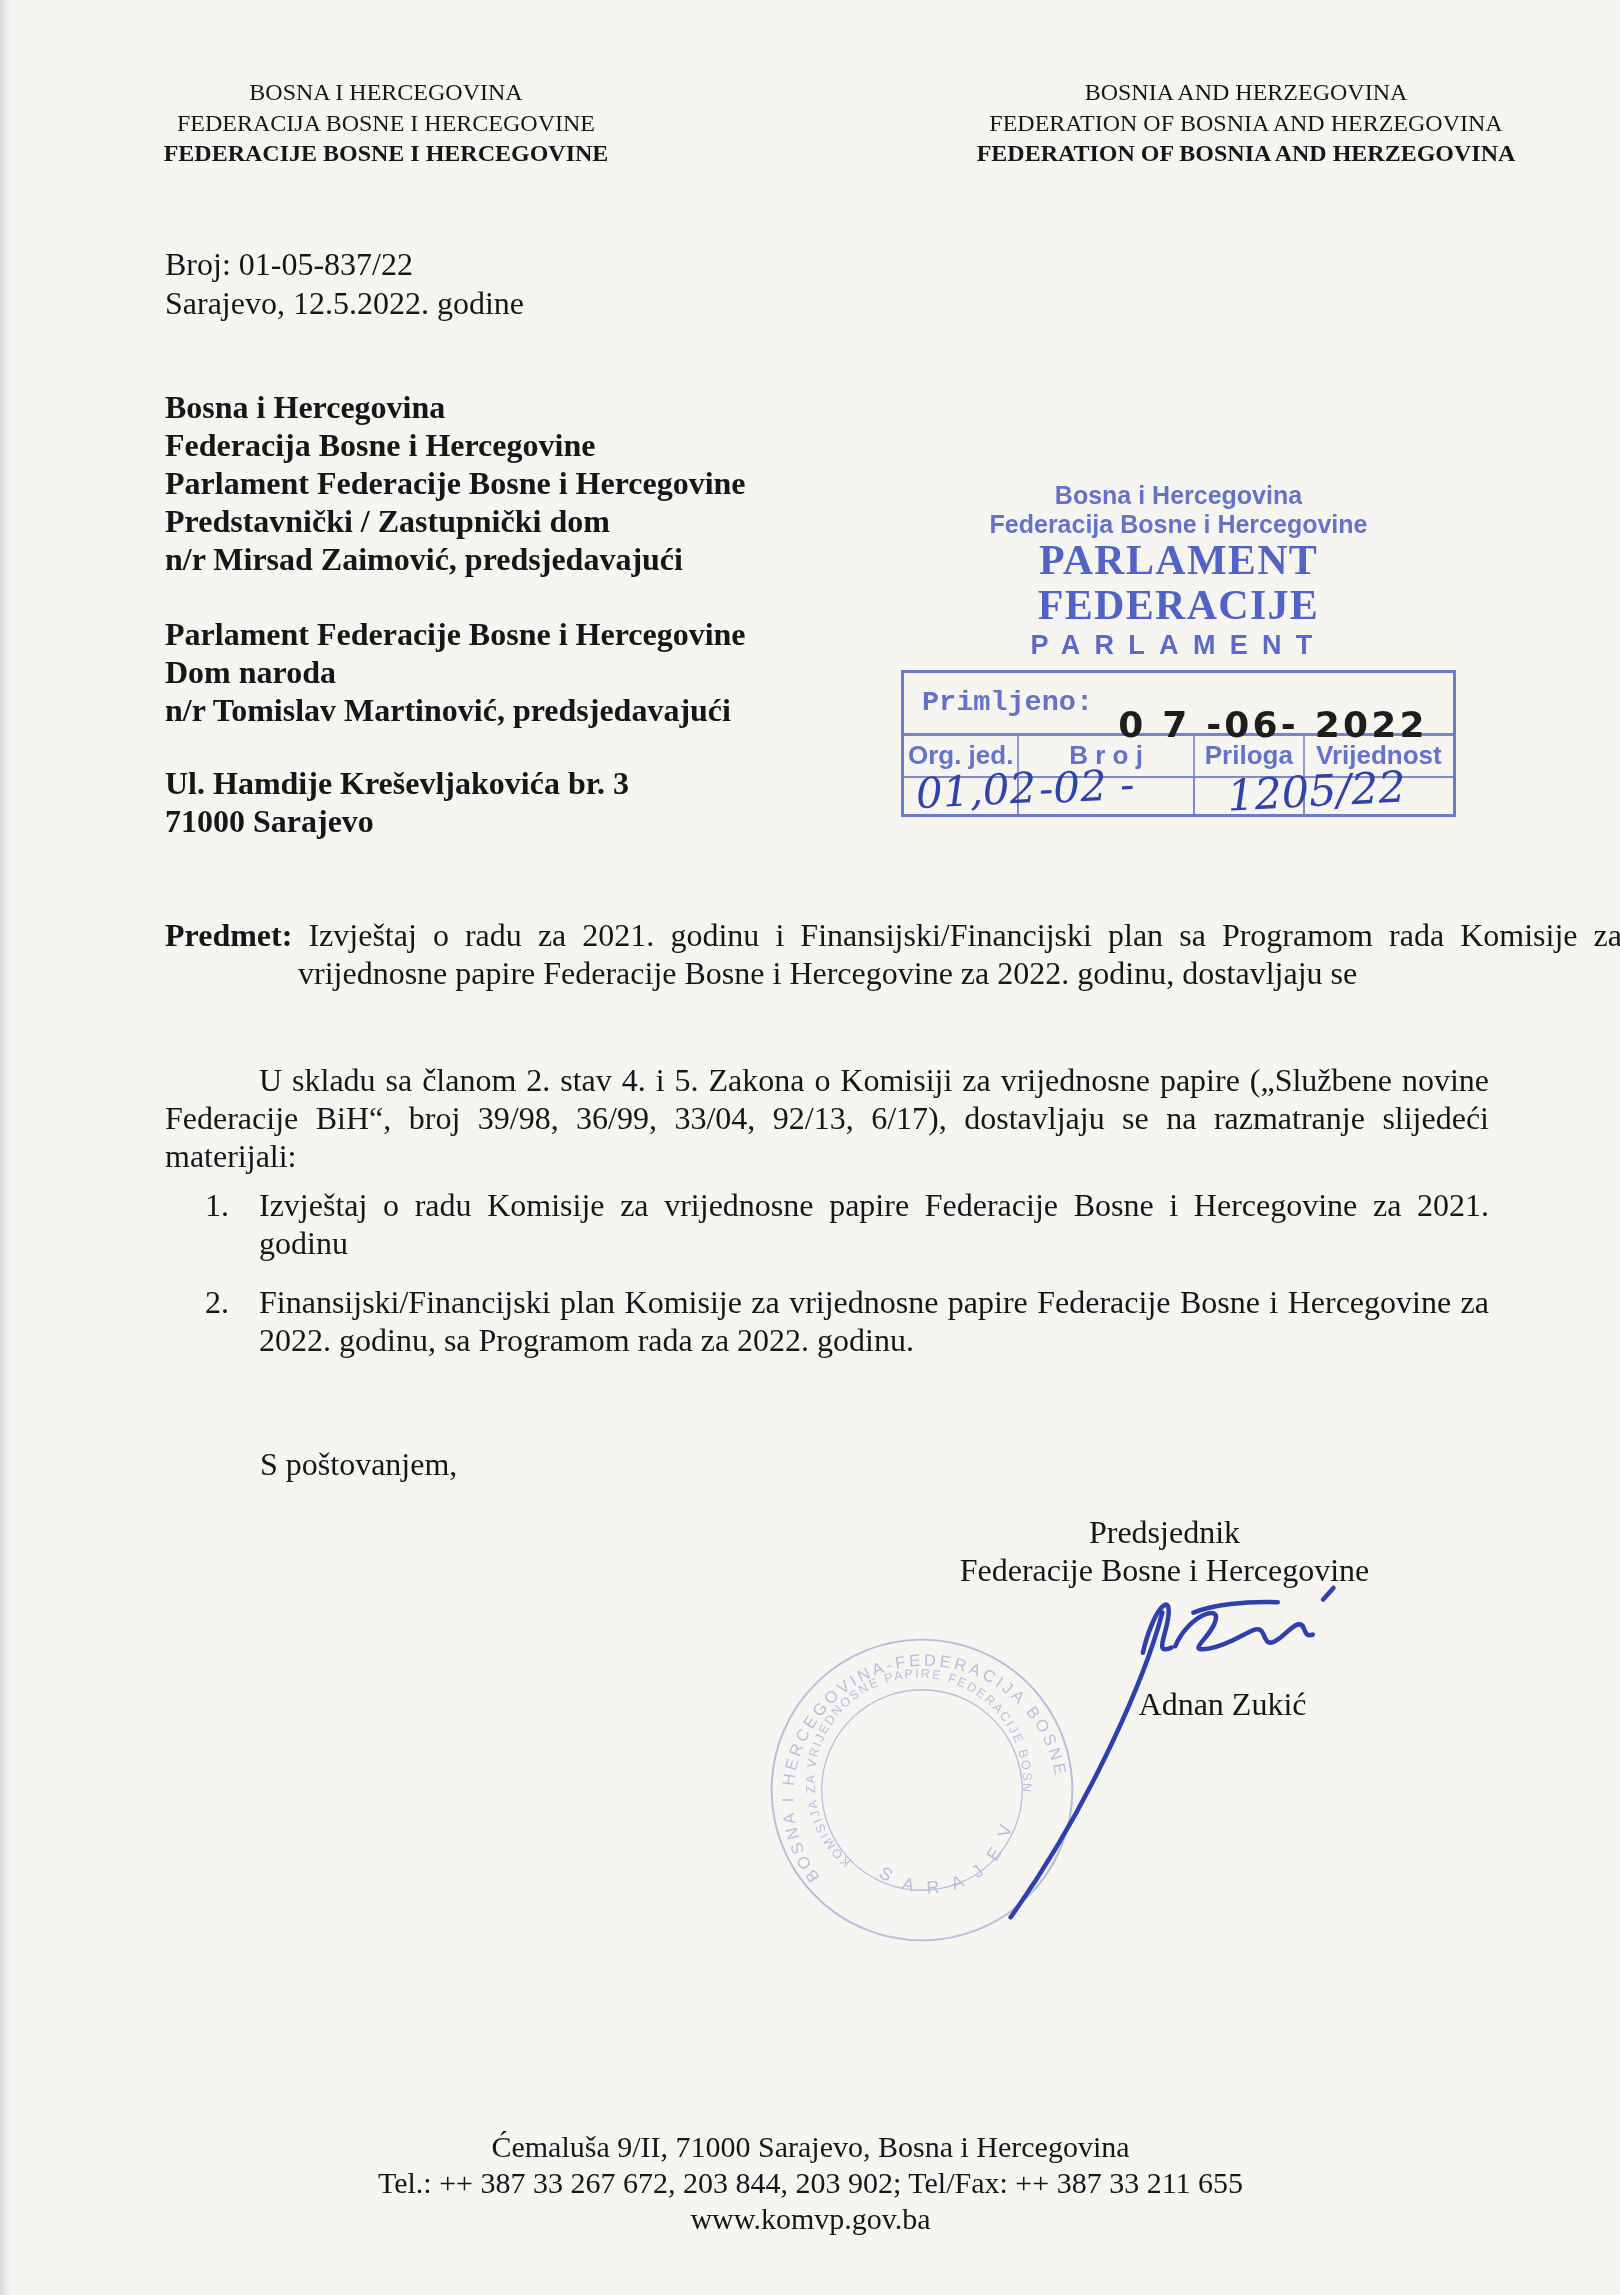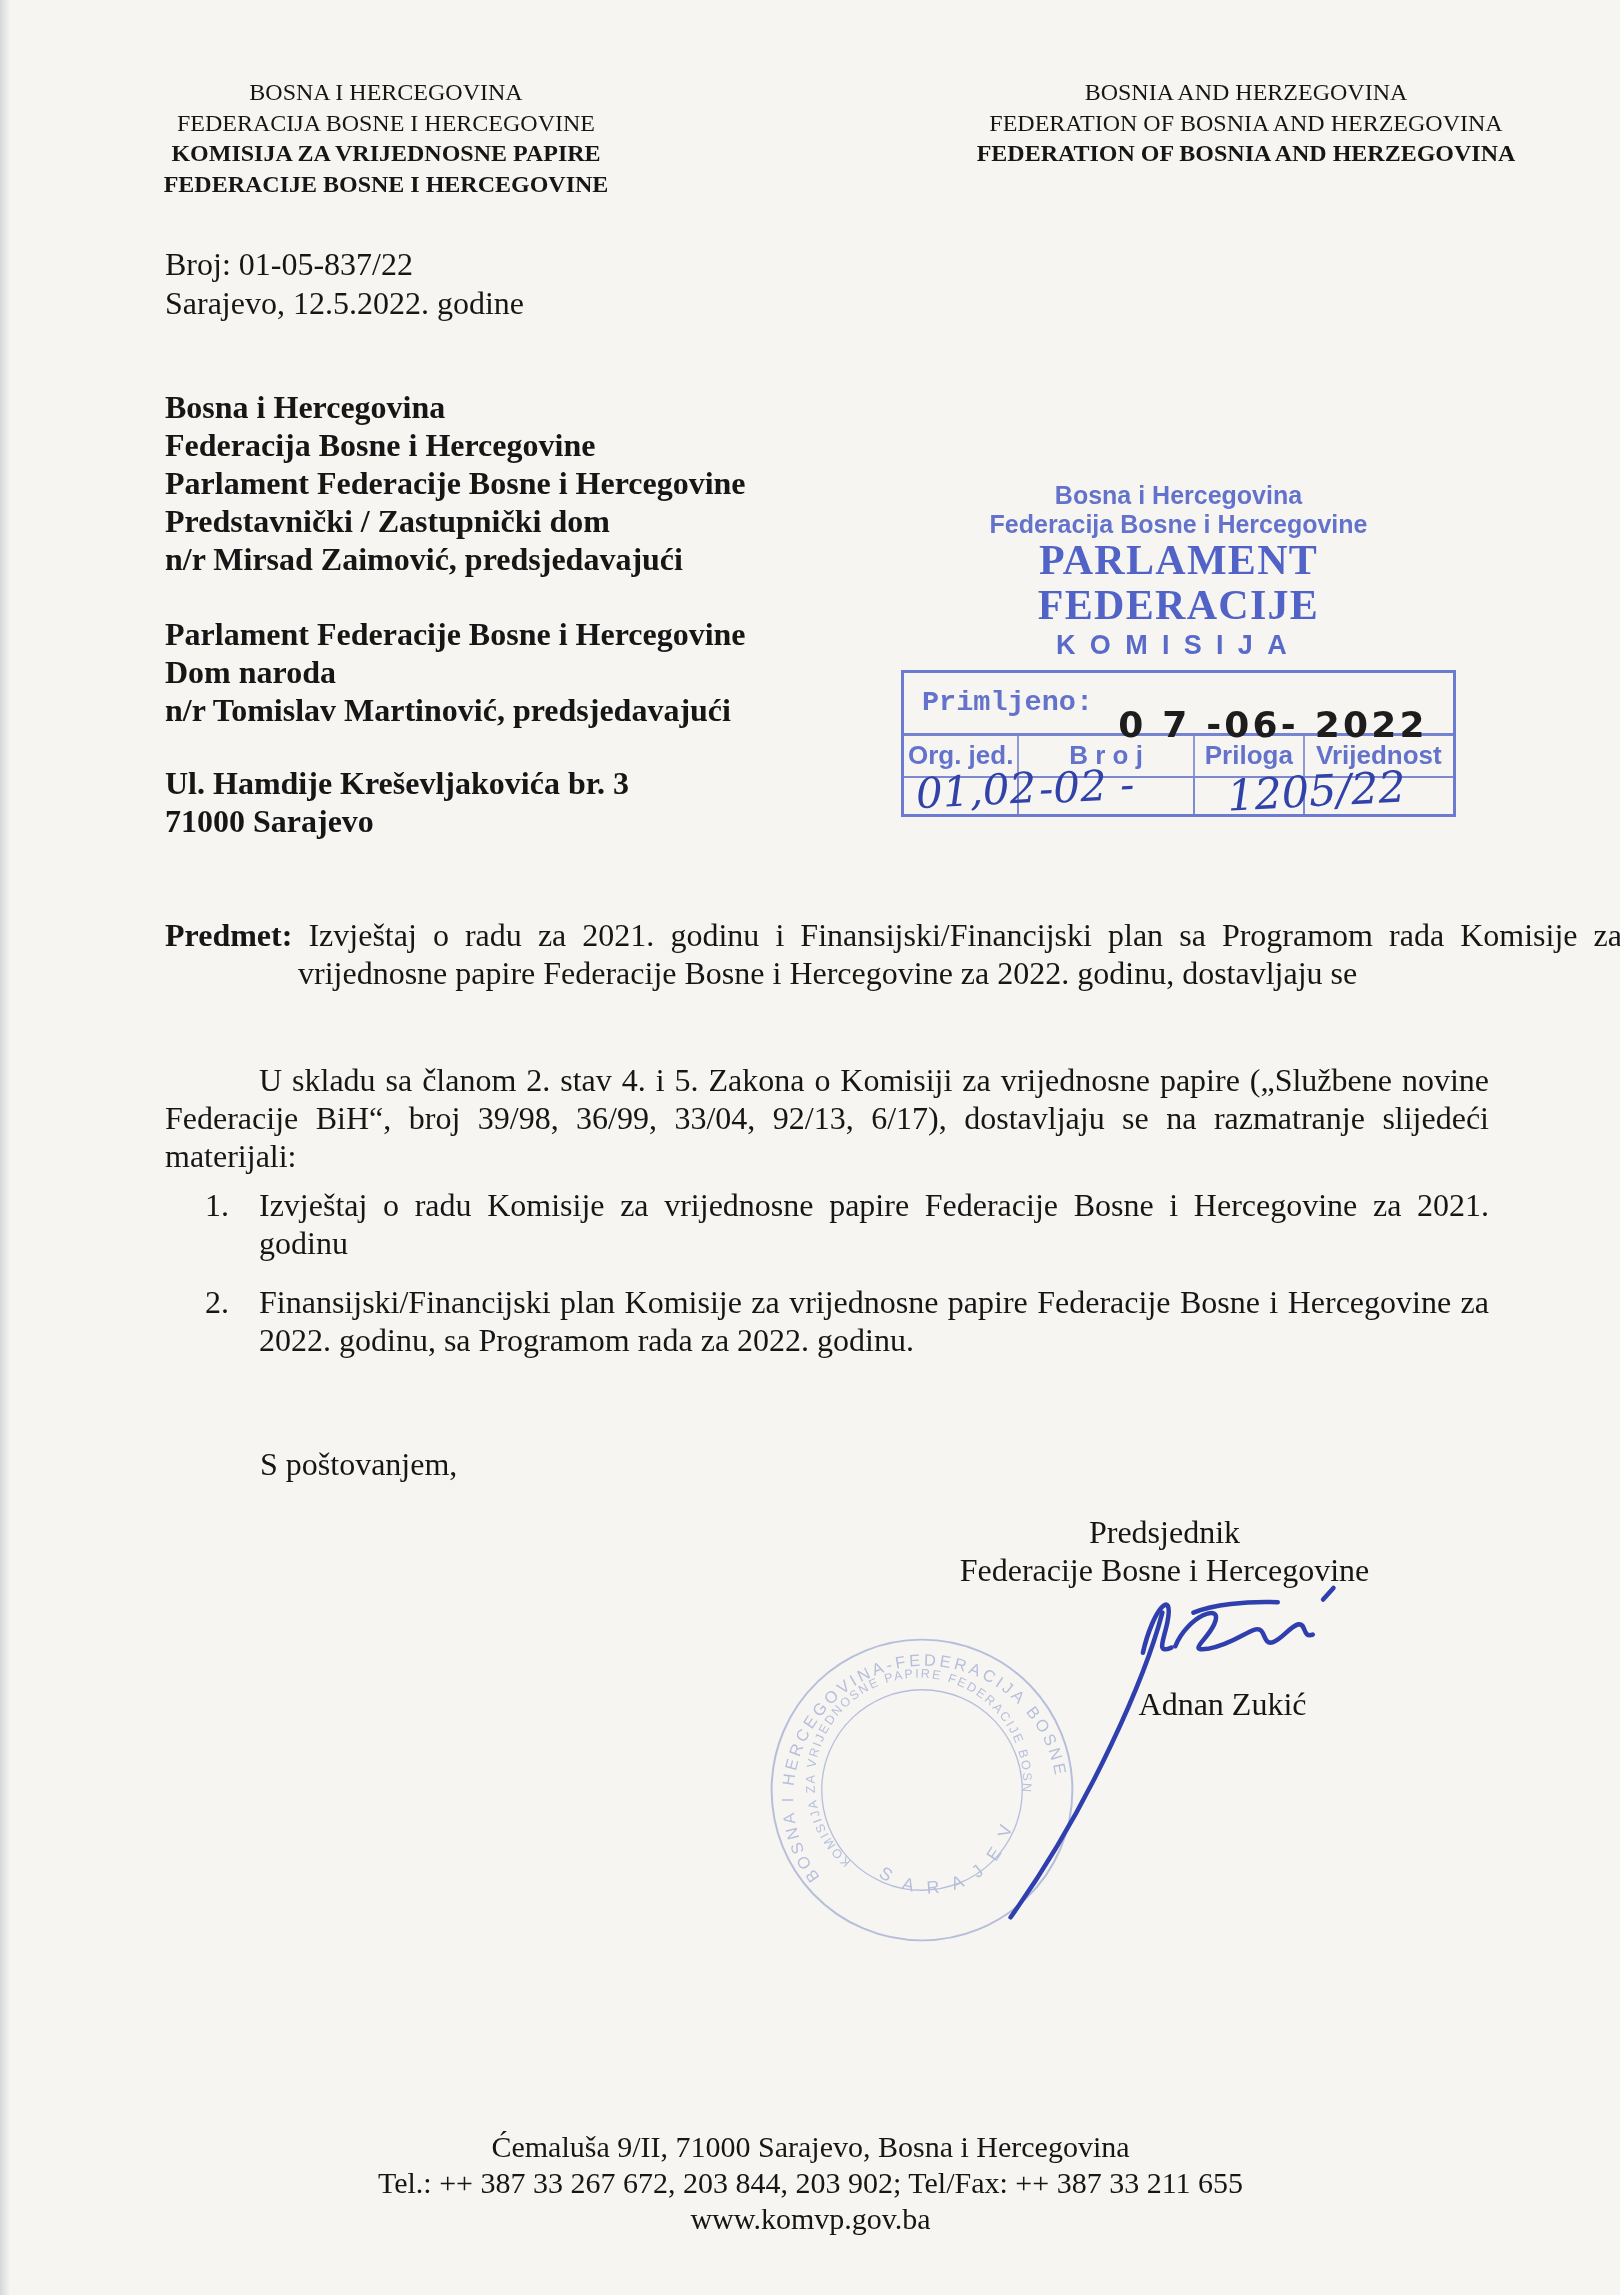--- a/index.html
+++ b/index.html
@@ -81,21 +81,20 @@
 </style>
 </head>
 <body>
 
 <div class="page">
   <div class="scan-edge"></div>
 
   <div class="letterhead lh-left">
     <div>BOSNA I HERCEGOVINA</div>
     <div>FEDERACIJA BOSNE I HERCEGOVINE</div>
-    <div class="lh-bold">KOMISIJA ZA VRIJEDNOSNE PAPIRE</div>
     <div class="lh-bold">FEDERACIJE BOSNE I HERCEGOVINE</div>
   </div>
   <div class="letterhead lh-right">
     <div>BOSNIA AND HERZEGOVINA</div>
     <div>FEDERATION OF BOSNIA AND HERZEGOVINA</div>
     <div class="lh-bold">FEDERATION OF BOSNIA AND HERZEGOVINA</div>
   </div>
 
   <div class="reference">
     <div>Broj: 01-05-837/22</div>
@@ -117,21 +116,21 @@
   <div class="recipient rec3">
     <div>Ul. Hamdije Kreševljakovića br. 3</div>
     <div>71000 Sarajevo</div>
   </div>
 
   <div class="stamp">
     <div class="stamp-head">
       <div class="stamp-h1">Bosna i Hercegovina</div>
       <div class="stamp-h2">Federacija Bosne i Hercegovine</div>
       <div class="stamp-h3">PARLAMENT FEDERACIJE</div>
-      <div class="stamp-h4">KOMISIJA</div>
+      <div class="stamp-h4">PARLAMENT</div>
     </div>
     <div class="stamp-table">
       <div class="st-row1">
         <span class="st-received">Primljeno:</span>
         <span class="st-date">0 7 -06- 2022</span>
       </div>
       <div class="st-cols">
         <span class="st-col">Org. jed.</span>
         <span class="st-col">B r o j</span>
         <span class="st-col">Priloga</span>

